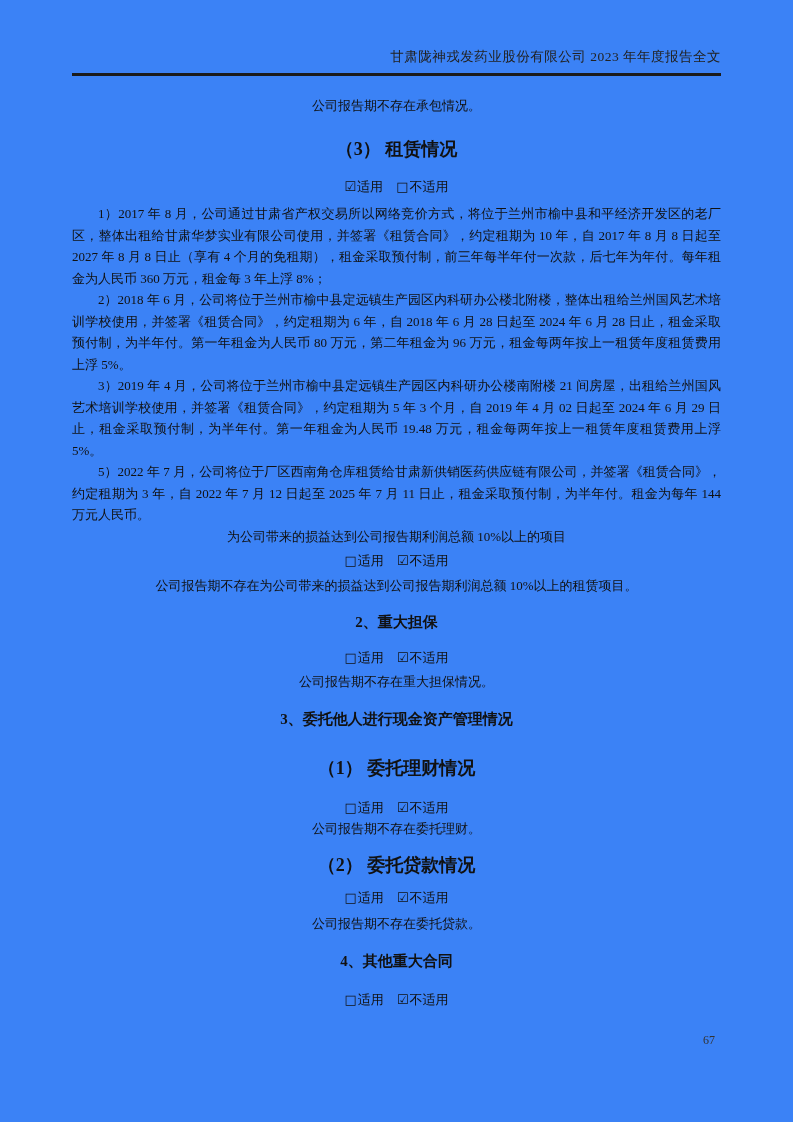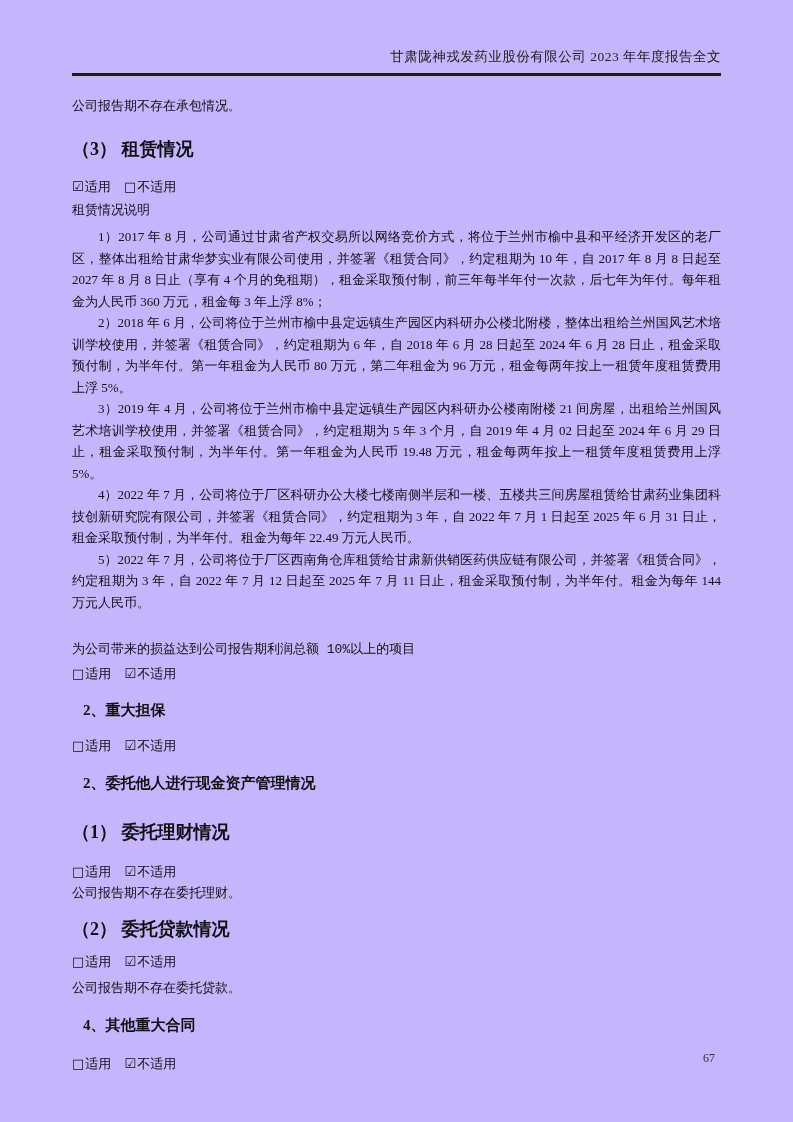--- a/index.html
+++ b/index.html
@@ -1,49 +1,49 @@
 <!DOCTYPE html>
 <html><head>
 <meta charset="utf-8">
 <style>
   html,body{margin:0;padding:0;background:#e8e8e8;}
   .page{
-    width:793px;height:1122px;background:#c4b5fd;position:relative;
+    width:793px;height:1122px;background:#3b82f6;position:relative;
     box-sizing:border-box;padding:48px 72px 0 72px;
     font-family:"Liberation Serif","DejaVu Serif",serif;
     color:#111;font-size:13px;
   }
   .header{border-bottom:3px solid #1b1b1b;padding-bottom:7px;text-align:right;}
   .header .title{font-size:13.5px;color:#222;line-height:18px;letter-spacing:0.5px;}
-  p{margin:0;}
+  p{margin:0;text-align:center;}
   .line{line-height:21px;font-size:13px;}
   .para{line-height:21.5px;font-size:13px;text-align:justify;text-indent:2em;}
   .h-num{font-size:15px;font-weight:700;line-height:22px;margin:11px;}
   .h-paren{font-size:18px;font-weight:700;line-height:22px;margin:0;}
   .cb-row{line-height:21px;font-size:13px;}
   .cb{font-family:"DejaVu Sans","Liberation Sans",sans-serif;font-size:13px;margin-right:1px;}
   .opt2{margin-left:10px;}
   .mt-intro{margin-top:19px;}
   .mt-hlease{margin-top:22px;}
   .mt-cb1{margin-top:16px;}
   .mt-note{margin-top:2px;}
   .mt-paras{margin-top:6px;}
-  .mt-profit{margin-top:26px;font-family:Liberation Mono, monospace;}
+  .mt-profit{}
   .mt-3{margin-top:3px;}
   .mt-4{margin-top:4px;}
   .mt-5{margin-top:5px;}
   .mt-11{margin-top:11px;}
   .mt-13{margin-top:27px;font-family:Liberation Serif, serif;}
   .mt-14{margin-top:14px;}
   .mt-15{margin-top:15px;}
   .mt-16{margin-top:16px;}
   .mt-17{margin-top:17px;}
   .mt-18{margin-top:18px;}
   .footer-page{
-    position:absolute;right:78px;bottom:56px;
+    position:absolute;right:78px;bottom:74px;
     font-size:12px;color:#333;
   }
 </style>
 </head>
 <body>
 
 <div class="page">
 
   <div class="header">
     <span class="title">甘肃陇神戎发药业股份有限公司 2023 年年度报告全文</span>
@@ -51,47 +51,47 @@
 
   <p class="line mt-intro">公司报告期不存在承包情况。</p>
 
   <p class="h-paren mt-hlease">（3） 租赁情况</p>
 
   <p class="cb-row mt-cb1">
     <span class="opt"><span class="cb">☑</span><span>适用</span></span>
     <span class="opt opt2"><span class="cb">□</span><span>不适用</span></span>
   </p>
 
-  <p class="line mt-note">租赁情况说明</p>
 
   <div class="mt-paras">
     <p class="para">1）2017 年 8 月，公司通过甘肃省产权交易所以网络竞价方式，将位于兰州市榆中县和平经济开发区的老厂区，整体出租给甘肃华梦实业有限公司使用，并签署《租赁合同》，约定租期为 10 年，自 2017 年 8 月 8 日起至 2027 年 8 月 8 日止（享有 4 个月的免租期），租金采取预付制，前三年每半年付一次款，后七年为年付。每年租金为人民币 360 万元，租金每 3 年上浮 8%；</p>
     <p class="para">2）2018 年 6 月，公司将位于兰州市榆中县定远镇生产园区内科研办公楼北附楼，整体出租给兰州国风艺术培训学校使用，并签署《租赁合同》，约定租期为 6 年，自 2018 年 6 月 28 日起至 2024 年 6 月 28 日止，租金采取预付制，为半年付。第一年租金为人民币 80 万元，第二年租金为 96 万元，租金每两年按上一租赁年度租赁费用上浮 5%。</p>
     <p class="para">3）2019 年 4 月，公司将位于兰州市榆中县定远镇生产园区内科研办公楼南附楼 21 间房屋，出租给兰州国风艺术培训学校使用，并签署《租赁合同》，约定租期为 5 年 3 个月，自 2019 年 4 月 02 日起至 2024 年 6 月 29 日止，租金采取预付制，为半年付。第一年租金为人民币 19.48 万元，租金每两年按上一租赁年度租赁费用上浮 5%。</p>
-    <p class="para">4）2022 年 7 月，公司将位于厂区科研办公大楼七楼南侧半层和一楼、五楼共三间房屋租赁给甘肃药业集团科技创新研究院有限公司，并签署《租赁合同》，约定租期为 3 年，自 2022 年 7 月 1 日起至 2025 年 6 月 31 日止，租金采取预付制，为半年付。租金为每年 22.49 万元人民币。</p>
     <p class="para">5）2022 年 7 月，公司将位于厂区西南角仓库租赁给甘肃新供销医药供应链有限公司，并签署《租赁合同》，约定租期为 3 年，自 2022 年 7 月 12 日起至 2025 年 7 月 11 日止，租金采取预付制，为半年付。租金为每年 144 万元人民币。</p>
   </div>
 
   <p class="line mt-profit">为公司带来的损益达到公司报告期利润总额 10%以上的项目</p>
 
   <p class="cb-row mt-3">
     <span class="opt"><span class="cb">□</span><span>适用</span></span>
     <span class="opt opt2"><span class="cb">☑</span><span>不适用</span></span>
   </p>
 
+  <p class="line mt-4">公司报告期不存在为公司带来的损益达到公司报告期利润总额 10%以上的租赁项目。</p>
 
   <p class="h-num mt-15">2、重大担保</p>
 
   <p class="cb-row mt-14">
     <span class="opt"><span class="cb">□</span><span>适用</span></span>
     <span class="opt opt2"><span class="cb">☑</span><span>不适用</span></span>
   </p>
 
+  <p class="line mt-3">公司报告期不存在重大担保情况。</p>
 
-  <p class="h-num mt-16">2、委托他人进行现金资产管理情况</p>
+  <p class="h-num mt-16">3、委托他人进行现金资产管理情况</p>
 
   <p class="h-paren mt-13">（1） 委托理财情况</p>
 
   <p class="cb-row mt-18">
     <span class="opt"><span class="cb">□</span><span>适用</span></span>
     <span class="opt opt2"><span class="cb">☑</span><span>不适用</span></span>
   </p>
 
   <p class="line">公司报告期不存在委托理财。</p>
 

